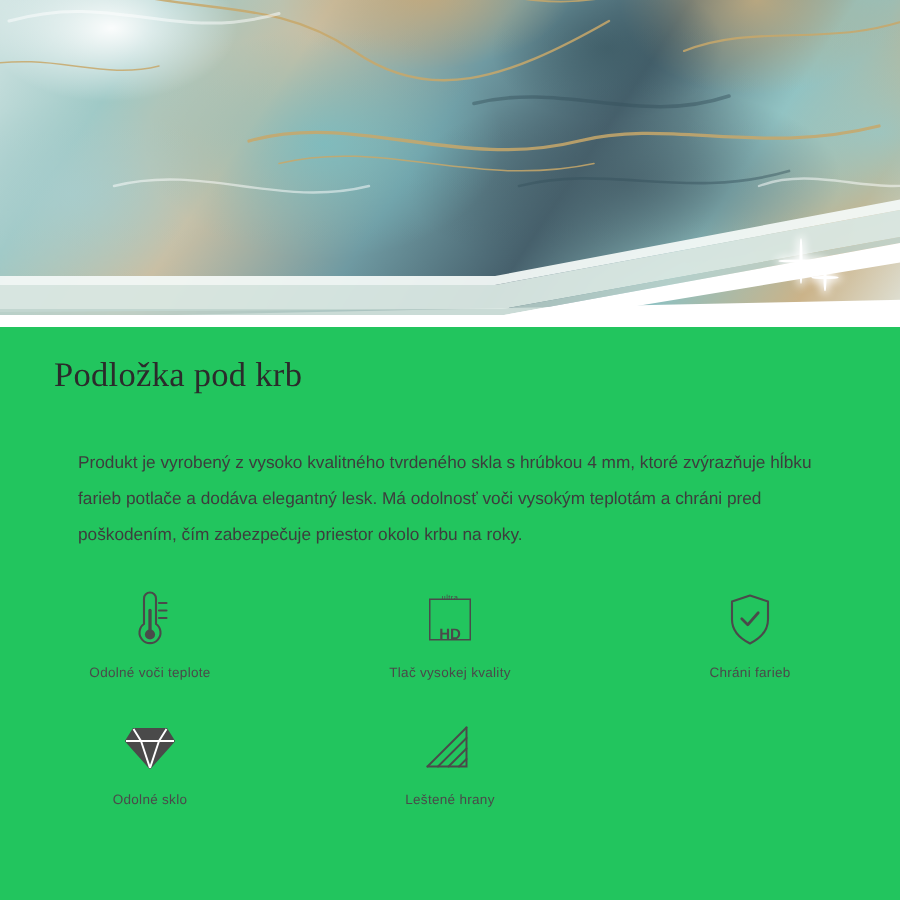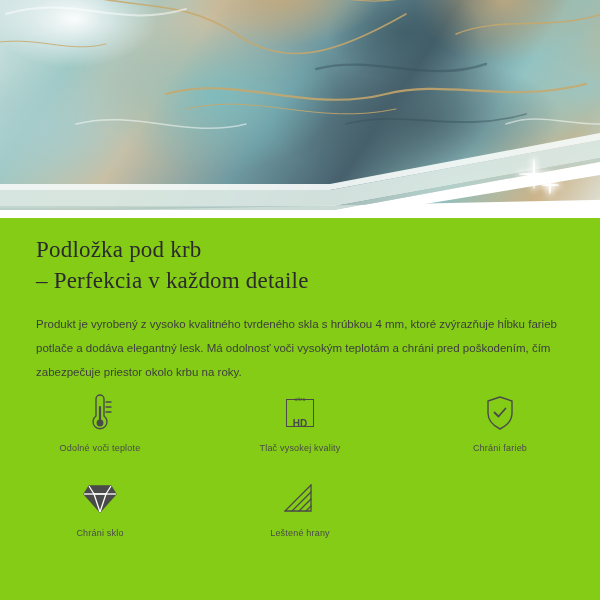--- a/index.html
+++ b/index.html
@@ -10,21 +10,21 @@
     width: 600px;
     height: 600px;
     background: #ffffff;
     font-family: "Liberation Sans", sans-serif;
     overflow: hidden;
   }
   .page {
     position: relative;
     width: 600px;
     height: 600px;
-    background: #84cc16;
+    background: #22c55e;
   }
 
   
   .hero {
     position: relative;
     width: 600px;
     height: 218px;
     overflow: hidden;
     background: #ffffff;
   }
@@ -105,21 +105,21 @@
     font-weight: 400;
     font-size: 23px;
     line-height: 31px;
     color: #2b2b2b;
     letter-spacing: 0.2px;
   }
   .headline .l2 {
     display: block;
   }
   .paragraph {
-    margin: 0;
+    margin: 16px;
     padding: 16px 36px 0 36px;
     font-size: 11.5px;
     line-height: 24px;
     color: #3d3d3d;
     max-width: 540px;
   }
 
   
   .features {
     position: absolute;
@@ -206,21 +206,20 @@
       <path d="M0,210 L336,210 L600,162 L600,175 L340,218 L0,218 Z" fill="#ffffff"></path>
     </svg>
 
     <span class="sparkle s1"></span>
     <span class="sparkle s2"></span>
   </div>
 
   <div class="content">
     <h1 class="headline">
       <span class="l1">Podložka pod krb</span>
-      <span class="l2">– Perfekcia v každom detaile</span>
     </h1>
     <p class="paragraph">Produkt je vyrobený z vysoko kvalitného tvrdeného skla s hrúbkou 4 mm, ktoré zvýrazňuje hĺbku farieb potlače a dodáva elegantný lesk. Má odolnosť voči vysokým teplotám a chráni pred poškodením, čím zabezpečuje priestor okolo krbu na roky.</p>
   </div>
 
   <div class="features">
 
     <div class="feature">
       <div class="feature-icon">
         <svg width="34" height="40" viewBox="0 0 34 40">
           <g stroke="#4a4a4a" fill="none" stroke-width="1.4" stroke-linecap="round">
@@ -259,21 +258,21 @@
         <svg width="36" height="34" viewBox="0 0 36 34">
           <g stroke="#4a4a4a" stroke-width="1.3" fill="none" stroke-linejoin="round">
             <path d="M7,5 H29 L34,13 L18,31 L2,13 Z" fill="#4a4a4a"></path>
             <path d="M2,13 H34" stroke="#ffffff"></path>
             <path d="M7,5 L12,13 L18,31" stroke="#ffffff"></path>
             <path d="M29,5 L24,13 L18,31" stroke="#ffffff"></path>
             <path d="M12,13 H24" stroke="#ffffff"></path>
           </g>
         </svg>
       </div>
-      <div class="feature-label">Chráni sklo</div>
+      <div class="feature-label">Odolné sklo</div>
     </div>
 
     <div class="feature">
       <div class="feature-icon">
         <svg width="38" height="34" viewBox="0 0 38 34">
           <g stroke="#4a4a4a" stroke-width="1.3" stroke-linecap="round">
             <path d="M4,30 L30,4"></path>
             <path d="M11,30 L30,11"></path>
             <path d="M18,30 L30,18"></path>
             <path d="M25,30 L30,25"></path>

